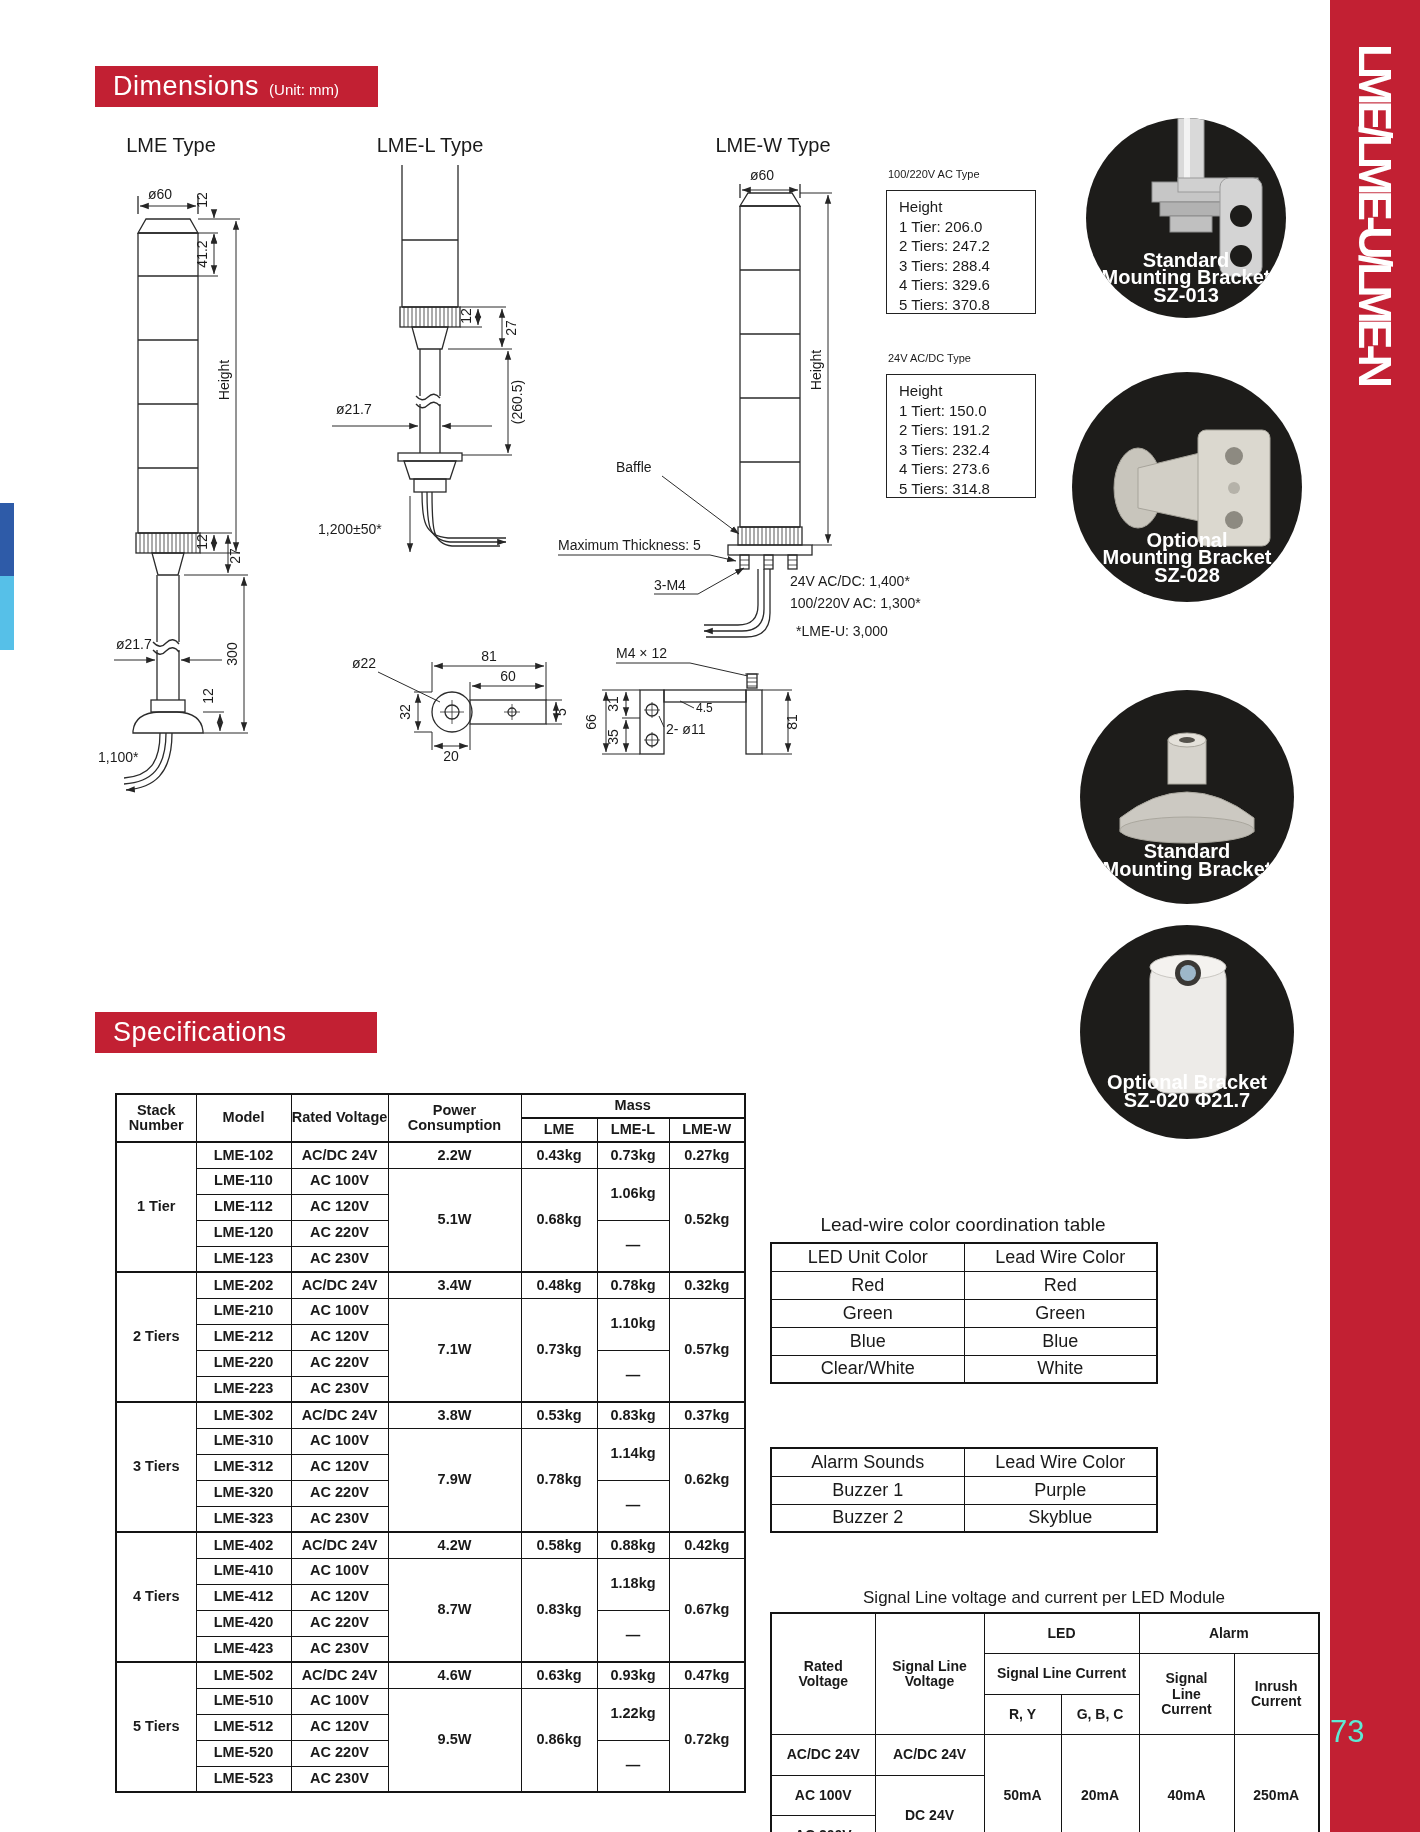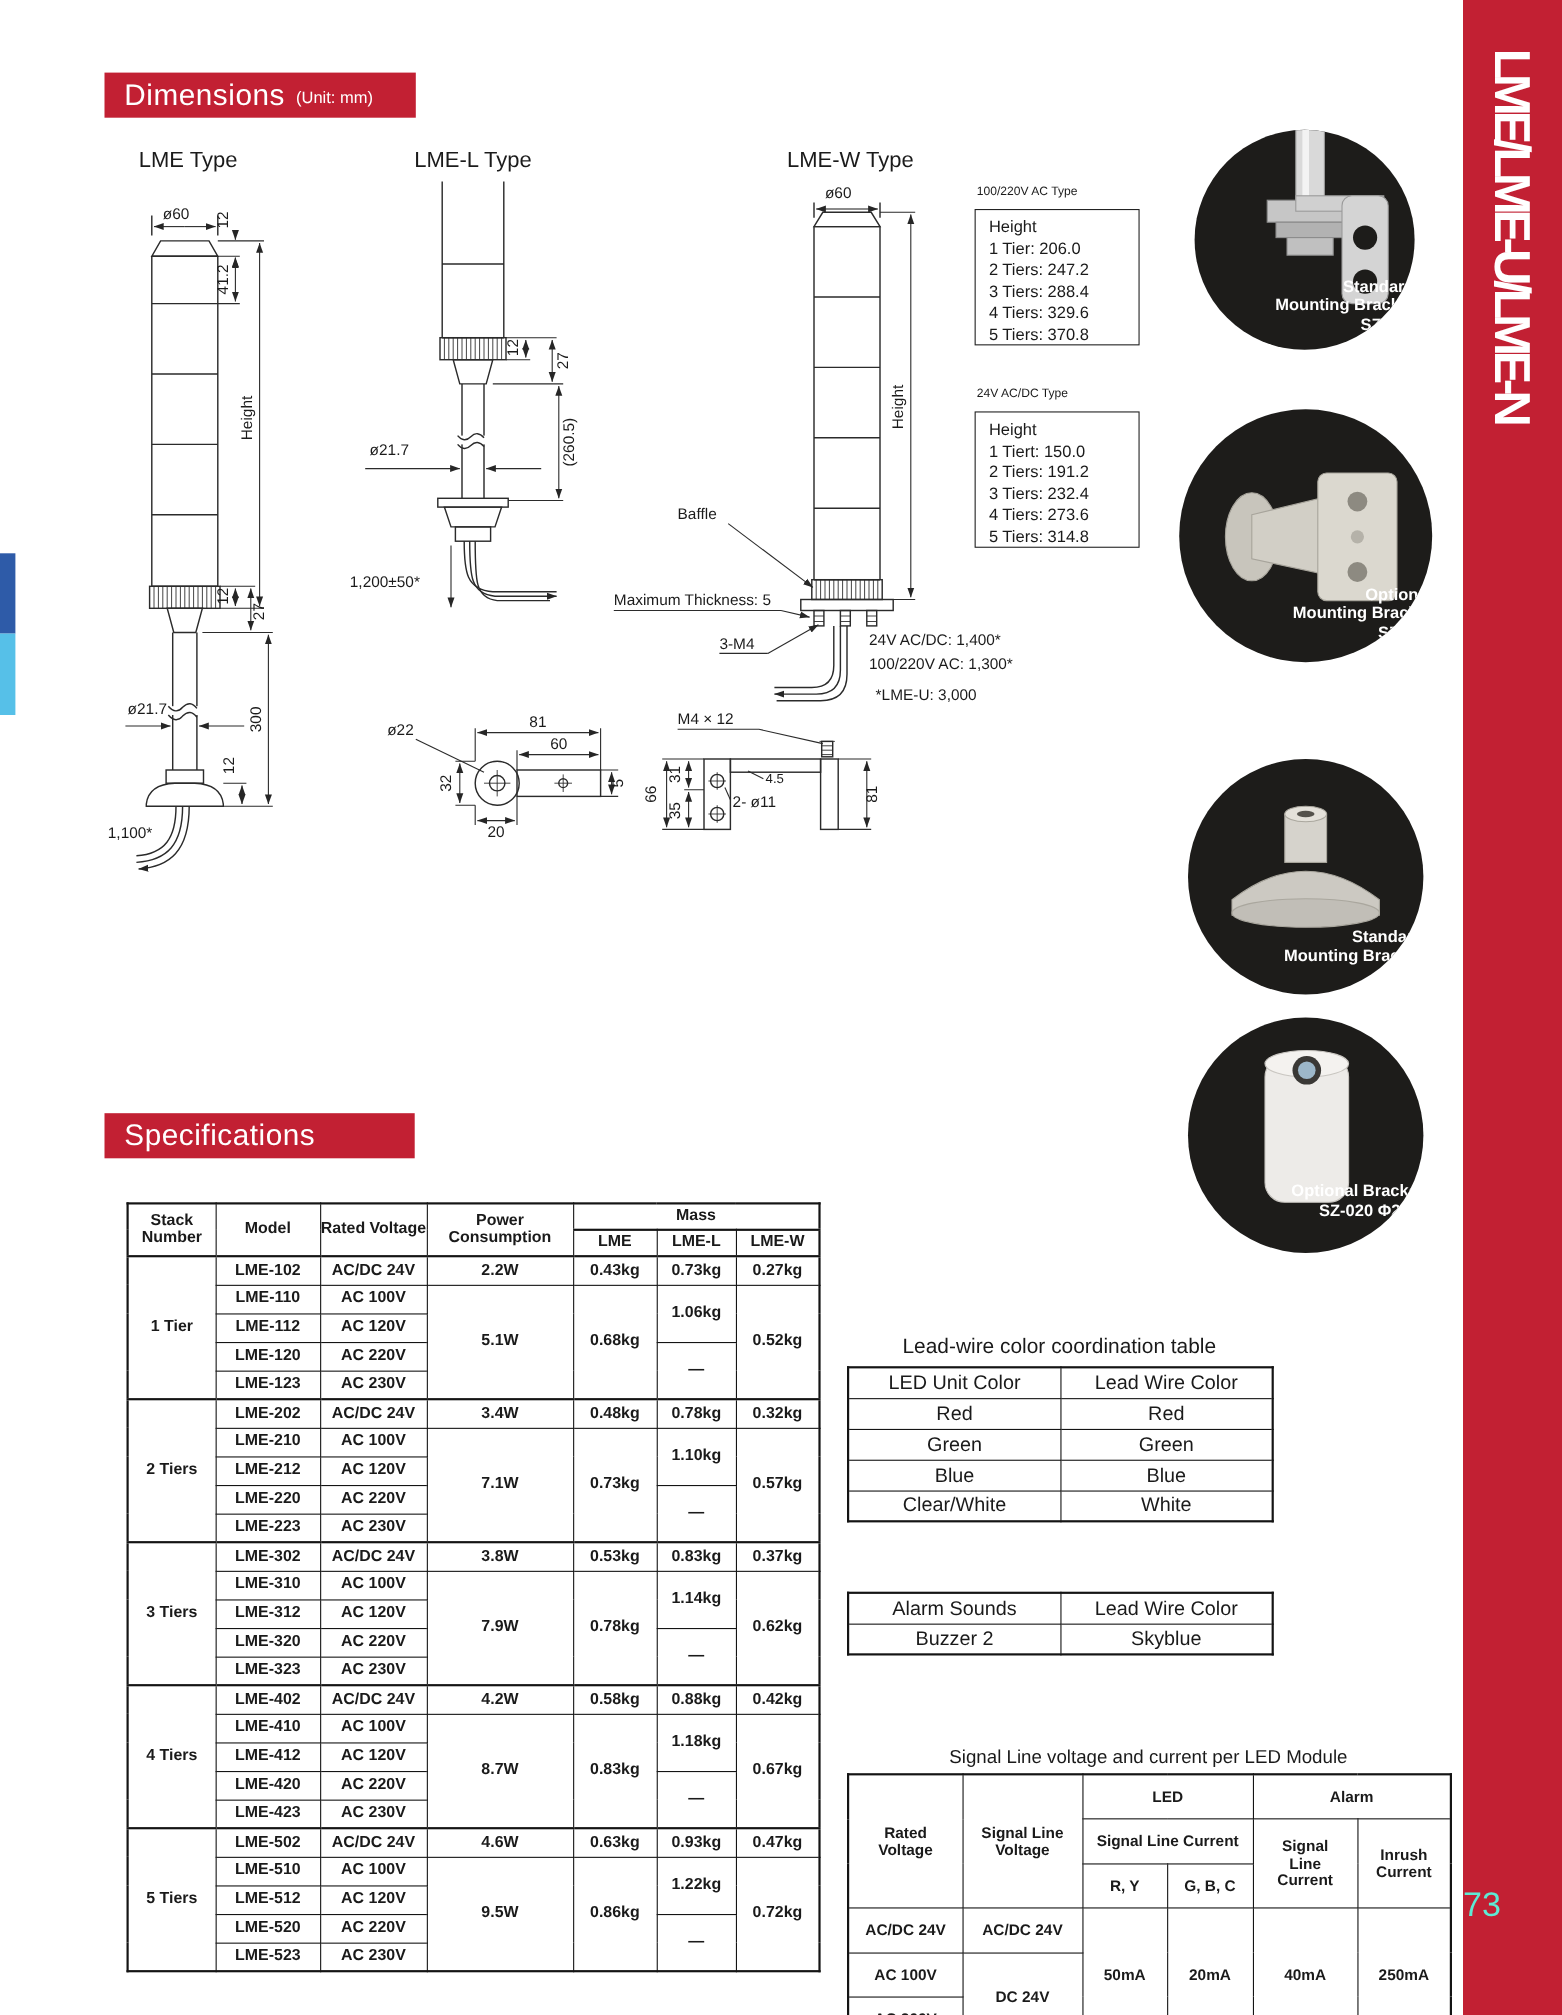--- a/index.html
+++ b/index.html
@@ -24,22 +24,22 @@
   .dt{font-size:20px}
   .ln{stroke:#2b2b2b;stroke-width:1.3;fill:none}
   .thin{stroke:#2b2b2b;stroke-width:.8;fill:none}
   .dim{stroke:#2b2b2b;stroke-width:1;fill:none}
   
   .hbox-title{font-size:11px}
   .hbox{border:1.6px solid #222;font-size:15px;line-height:19.5px;
         padding:6px 0 0 12px;box-sizing:border-box;background:#fff}
   
   .circle{border-radius:50%;background:#1d1c1a;overflow:hidden}
-  .cap{position:absolute;left:0;right:0;text-align:right;color:#fff;
-       font-weight:bold;font-size:15px;line-height:17.5px}
+  .cap{position:absolute;left:0;right:0;text-align:center;color:#fff;
+       font-weight:bold;font-size:20px;line-height:17.5px}
   
   table{border-collapse:collapse;table-layout:fixed;background:#fff}
   .spec{border:2.4px solid #141414}
   .spec th,.spec td{border:1.4px solid #141414;text-align:center;
         font-weight:bold;font-size:14.5px;line-height:1.05;padding:0}
   .spec thead th{border-bottom:2px solid #141414}
   .spec tbody tr{height:26px}
   .spec thead tr{height:24px}
   tr.gs td{border-top:2.6px solid #141414}
   .ttl{font-size:19px;text-align:center}
@@ -533,20 +533,24 @@
       <col style="width:193px">
     </colgroup>
   <thead>
     <tr>
       <th>Alarm Sounds</th>
       <th>Lead Wire Color</th>
     </tr>
   </thead>
   <tbody>
       <tr>
+        <td>Buzzer 1</td>
+        <td>Purple</td>
+      </tr>
+      <tr>
         <td>Buzzer 2</td>
         <td>Skyblue</td>
       </tr>
     </tbody>
 </table>
 
 <div class="abs ttl2" style="left:770px;top:1588px;width:548px">Signal Line voltage and current per LED Module</div>
 <table class="abs sig" style="left:770px;top:1612px;width:548px">
   <colgroup>
       <col style="width:104px">

